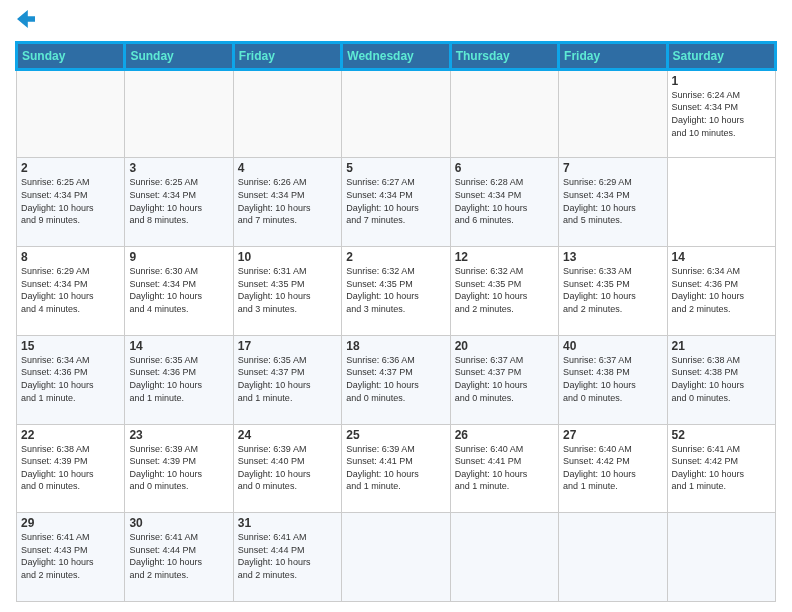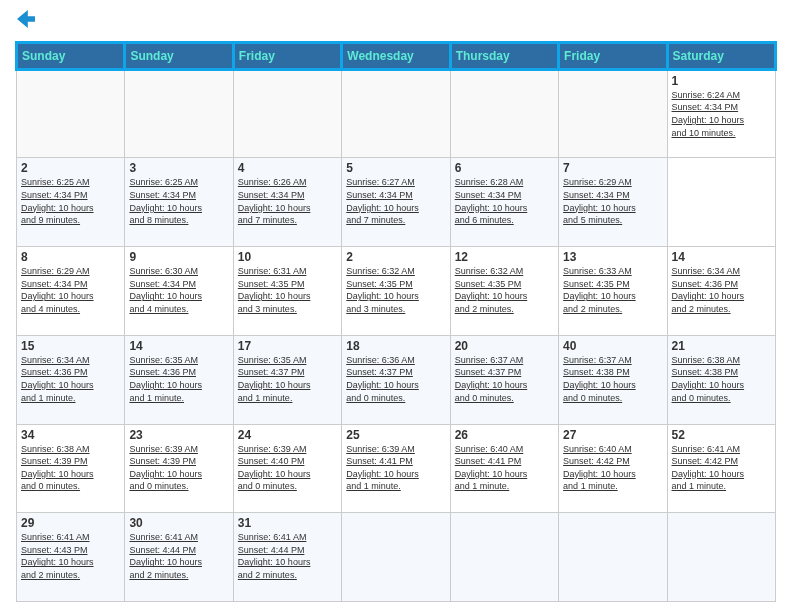--- a/index.html
+++ b/index.html
@@ -85,21 +85,20 @@
     .day-num {
       font-size: 12px;
       font-weight: bold;
       display: block;
       margin-bottom: 1px;
     }
     .cell-text {
       font-size: 9px;
       line-height: 1.4;
       color: #333;
-      text-decoration: underline;
     }
   </style>
 </head>
 <body>
 
 <div class="page">
   <div class="header">
     <div class="logo">
       <div>
         <div style="display:flex;align-items:center;">
@@ -227,21 +226,21 @@
             <span class="day-num">40</span>
             <div class="cell-text">Sunrise: 6:37 AM<br>Sunset: 4:38 PM<br>Daylight: 10 hours<br>and 0 minutes.</div>
           </td>
           <td>
             <span class="day-num">21</span>
             <div class="cell-text">Sunrise: 6:38 AM<br>Sunset: 4:38 PM<br>Daylight: 10 hours<br>and 0 minutes.</div>
           </td>
         </tr>
         <tr>
           <td>
-            <span class="day-num">34</span>
+            <span class="day-num">22</span>
             <div class="cell-text">Sunrise: 6:38 AM<br>Sunset: 4:39 PM<br>Daylight: 10 hours<br>and 0 minutes.</div>
           </td>
           <td>
             <span class="day-num">23</span>
             <div class="cell-text">Sunrise: 6:39 AM<br>Sunset: 4:39 PM<br>Daylight: 10 hours<br>and 0 minutes.</div>
           </td>
           <td>
             <span class="day-num">24</span>
             <div class="cell-text">Sunrise: 6:39 AM<br>Sunset: 4:40 PM<br>Daylight: 10 hours<br>and 0 minutes.</div>
           </td>

